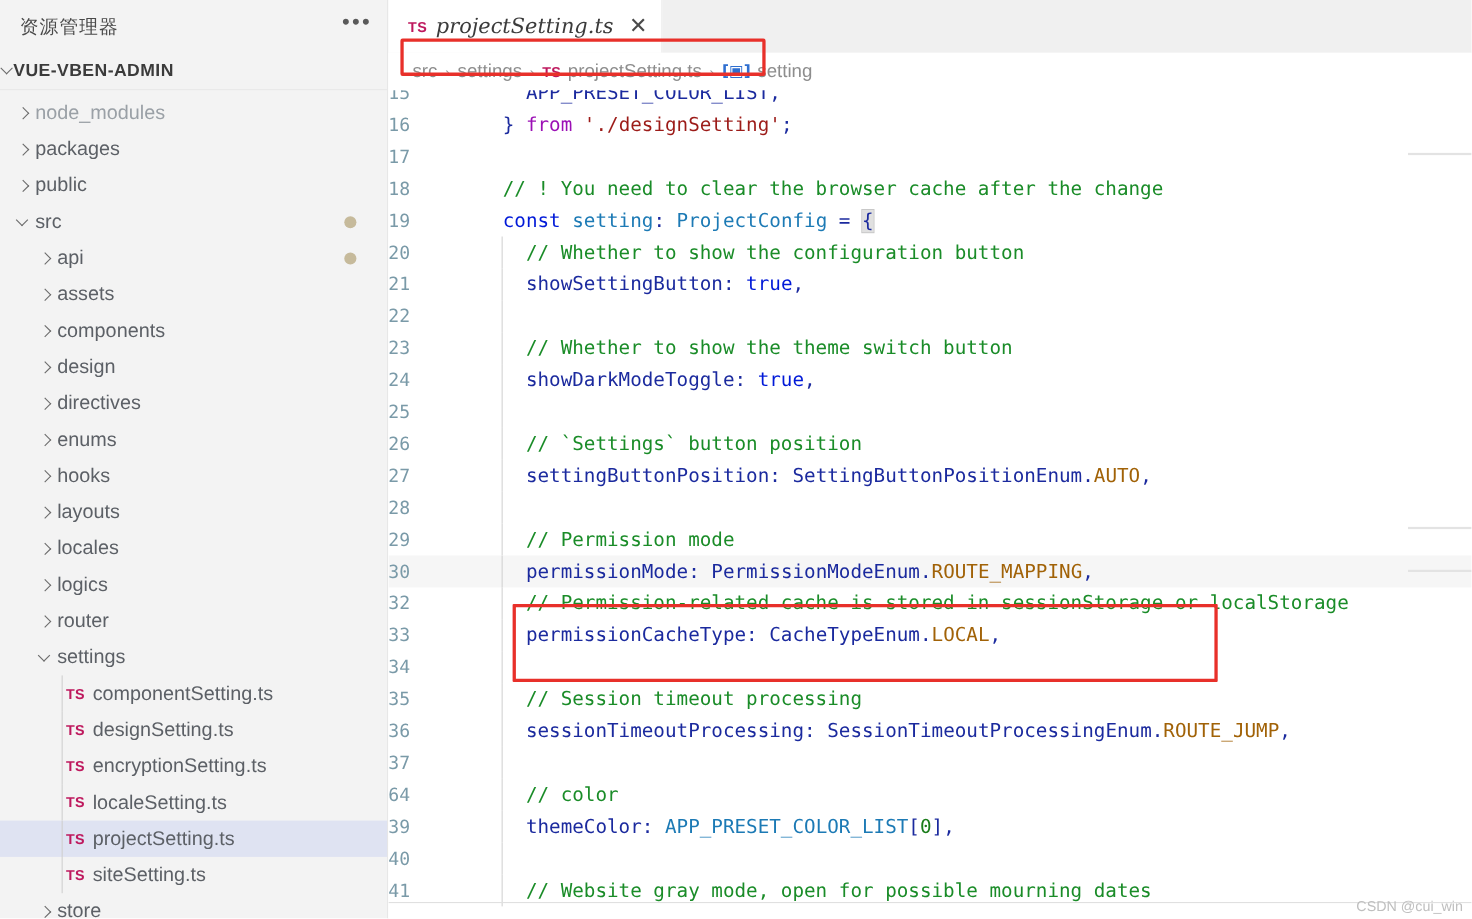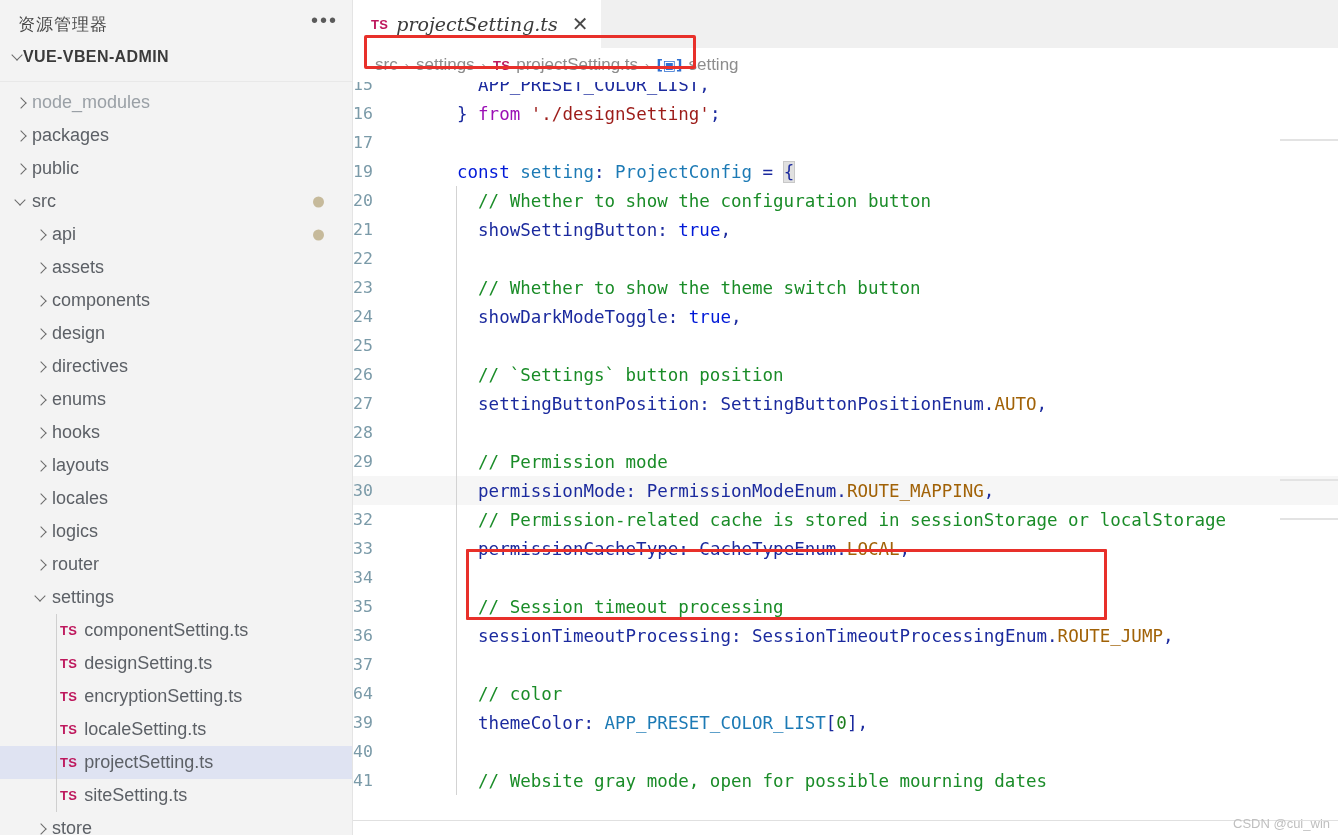--- a/index.html
+++ b/index.html
@@ -29,22 +29,22 @@
   }
   .explorer-title {
     font-size: 17px; color: #4a4a4a; letter-spacing: 1px;
     font-family: "DejaVu Sans", sans-serif;
   }
   .ellipsis-btn {
     font-size: 20px; color: #5a5a5a; letter-spacing: 2px;
     line-height: 10px; padding-bottom: 8px;
   }
   .root-row {
-    height: 34px; display: flex; align-items: flex-start;
-    padding-left: 13px; font-size: 16px; font-weight: bold;
+    height: 34px; display: flex; align-items: center;
+    padding-left: 2px; font-size: 16px; font-weight: bold;
     color: #3b3b3b; letter-spacing: .4px;
     border-bottom: 1px solid #e8e8e8;
   }
   .tree { padding-top: 4px; }
   .tree-row {
     height: 33px; display: flex; align-items: center;
     position: relative; font-size: 18px; color: #5a6068;
     white-space: nowrap;
   }
   .tree-row.selected { background: #dfe3f2; }
@@ -381,20 +381,21 @@
           <span class="var-icon">[▣]</span>
           <span>setting</span>
         </span>
       </div>
 
     <div class="code-area">
       <div class="code-scroll" id="code-scroll">
           <div class="line"><span class="lno">15</span><span class="ltext"><span class="">  </span><span class="id">APP_PRESET_COLOR_LIST</span><span class="pu">,</span></span></div>
           <div class="line"><span class="lno">16</span><span class="ltext"><span class="pu">} </span><span class="mg">from</span><span class=""> </span><span class="st">'./designSetting'</span><span class="pu">;</span></span></div>
           <div class="line"><span class="lno">17</span><span class="ltext"></span></div>
+          <div class="line"><span class="lno">18</span><span class="ltext"><span class="c">// ! You need to clear the browser cache after the change</span></span></div>
           <div class="line"><span class="lno">19</span><span class="ltext"><span class="kw">const</span><span class=""> </span><span class="ty">setting</span><span class="pu">: </span><span class="ty">ProjectConfig</span><span class="pu"> = </span><span class="pu brkt">{</span></span></div>
           <div class="line"><span class="lno">20</span><span class="guide"></span><span class="ltext"><span class="c">  // Whether to show the configuration button</span></span></div>
           <div class="line"><span class="lno">21</span><span class="guide"></span><span class="ltext"><span class="">  </span><span class="id">showSettingButton</span><span class="pu">: </span><span class="kw">true</span><span class="pu">,</span></span></div>
           <div class="line"><span class="lno">22</span><span class="guide"></span><span class="ltext"></span></div>
           <div class="line"><span class="lno">23</span><span class="guide"></span><span class="ltext"><span class="c">  // Whether to show the theme switch button</span></span></div>
           <div class="line"><span class="lno">24</span><span class="guide"></span><span class="ltext"><span class="">  </span><span class="id">showDarkModeToggle</span><span class="pu">: </span><span class="kw">true</span><span class="pu">,</span></span></div>
           <div class="line"><span class="lno">25</span><span class="guide"></span><span class="ltext"></span></div>
           <div class="line"><span class="lno">26</span><span class="guide"></span><span class="ltext"><span class="c">  // `Settings` button position</span></span></div>
           <div class="line"><span class="lno">27</span><span class="guide"></span><span class="ltext"><span class="">  </span><span class="id">settingButtonPosition</span><span class="pu">: </span><span class="id">SettingButtonPositionEnum</span><span class="pu">.</span><span class="en">AUTO</span><span class="pu">,</span></span></div>
           <div class="line"><span class="lno">28</span><span class="guide"></span><span class="ltext"></span></div>

